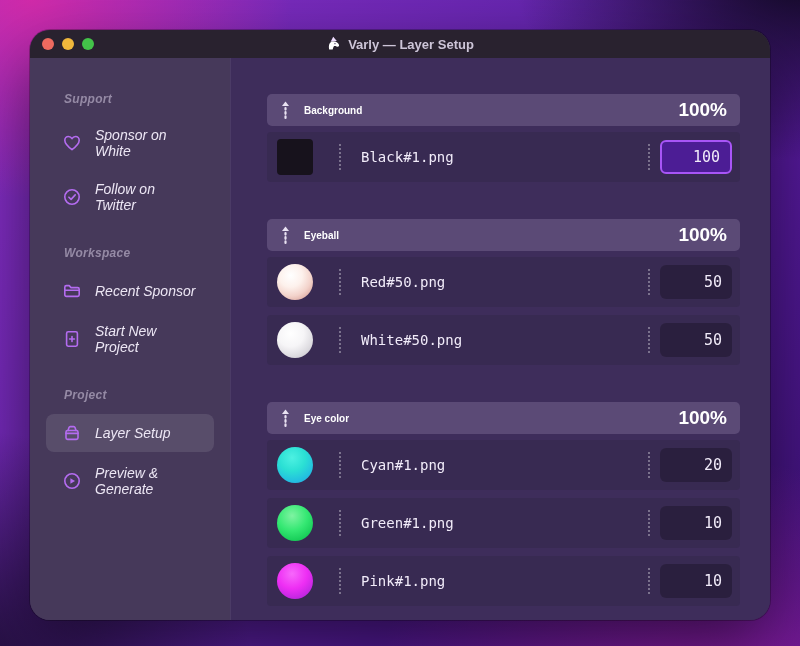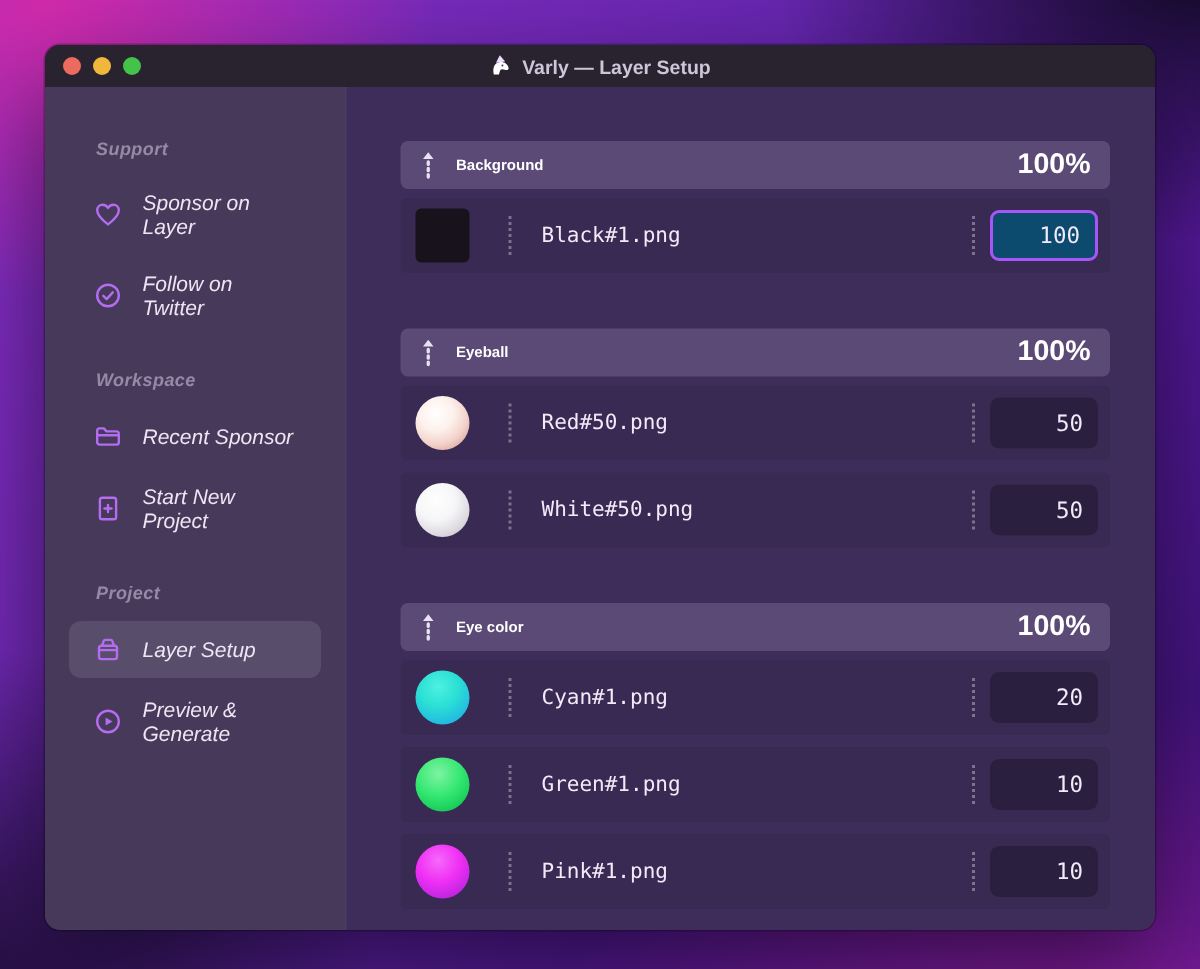--- a/index.html
+++ b/index.html
@@ -10,21 +10,21 @@
       radial-gradient(420px 320px at 4% 0%, rgba(222,42,165,0.85), rgba(222,42,165,0) 62%),
       radial-gradient(520px 340px at 100% -4%, rgba(12,8,26,0.95), rgba(12,8,26,0) 55%),
       radial-gradient(560px 420px at 88% 110%, rgba(196,36,196,0.65), rgba(196,36,196,0) 60%),
       radial-gradient(520px 420px at -6% 104%, rgba(18,10,34,0.9), rgba(18,10,34,0) 58%),
       linear-gradient(128deg, #8b2fc9 0%, #6325ad 45%, #55199b 70%, #3c1275 100%);
   }
 
   
   .window {
     position:absolute; left:30px; top:30px; width:740px; height:590px;
-    border-radius:10px; overflow:hidden;
+    border-radius:20px; overflow:hidden;
     box-shadow: 0 30px 70px rgba(0,0,0,0.55), 0 0 0 1px rgba(0,0,0,0.25);
     display:flex; flex-direction:column; background:#3e2d5b;
   }
   .titlebar {
     height:28px; flex:0 0 auto; background:#29222f;
     display:flex; align-items:center; position:relative;
   }
   .traffic { position:absolute; left:12px; top:0; height:100%; display:flex; align-items:center; gap:8px; }
   .light { width:12px; height:12px; border-radius:50%; }
   .title {
@@ -84,21 +84,21 @@
     font-family:"DejaVu Sans Mono", monospace;
     font-size:14px; color:#f1ebf9; white-space:nowrap;
   }
   .row-spacer { flex:1; }
   .value-input {
     width:72px; height:34px; margin-left:10px; flex:0 0 auto;
     background:rgba(0,0,0,0.24); border:none; border-radius:6px;
     font-family:"DejaVu Sans Mono", monospace; font-size:15px;
     color:#f1ebf9; text-align:right; padding:0 10px; outline:none;
   }
-  .value-input.focused { border:2px solid #a855f7; background:#0c4a6e; }
+  .value-input.focused { border:2px solid #a855f7; background:#4c1d95; }
 
   .icon-stroke { stroke:#b46cf0; fill:none; stroke-width:1.6; stroke-linecap:round; stroke-linejoin:round; }
 </style>
 </head>
 <body>
 
 <div class="window">
 
   <div class="titlebar">
     <div class="traffic">
@@ -119,21 +119,21 @@
   <div class="winbody">
 
     <div class="sidebar">
 
       <div class="side-section">
         <div class="section-label">Support</div>
         <div class="side-item">
           <svg class="icon-stroke" width="20" height="20" viewBox="0 0 20 20">
             <path d="M10 16.6 C5.2 13 2.8 10.2 2.8 7.2 C2.8 5.1 4.4 3.5 6.4 3.5 C7.9 3.5 9.3 4.4 10 5.7 C10.7 4.4 12.1 3.5 13.6 3.5 C15.6 3.5 17.2 5.1 17.2 7.2 C17.2 10.2 14.8 13 10 16.6 Z"></path>
           </svg>
-          <span>Sponsor on Layer</span>
+          <span>Sponsor on White</span>
         </div>
         <div class="side-item">
           <svg class="icon-stroke" width="20" height="20" viewBox="0 0 20 20">
             <circle cx="10" cy="10" r="7.2"></circle>
             <polyline points="6.9,10.2 9.1,12.4 13.2,7.9"></polyline>
           </svg>
           <span>Follow on Twitter</span>
         </div>
       </div>
 

